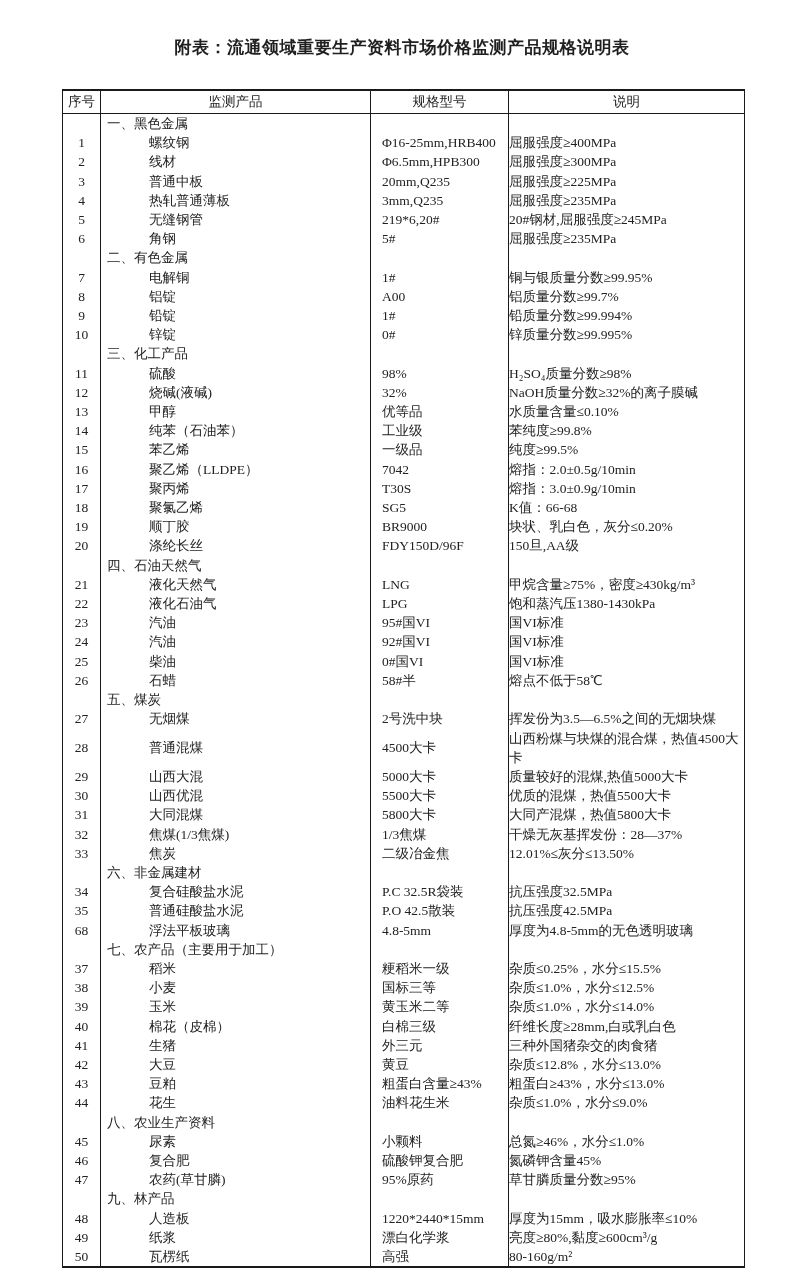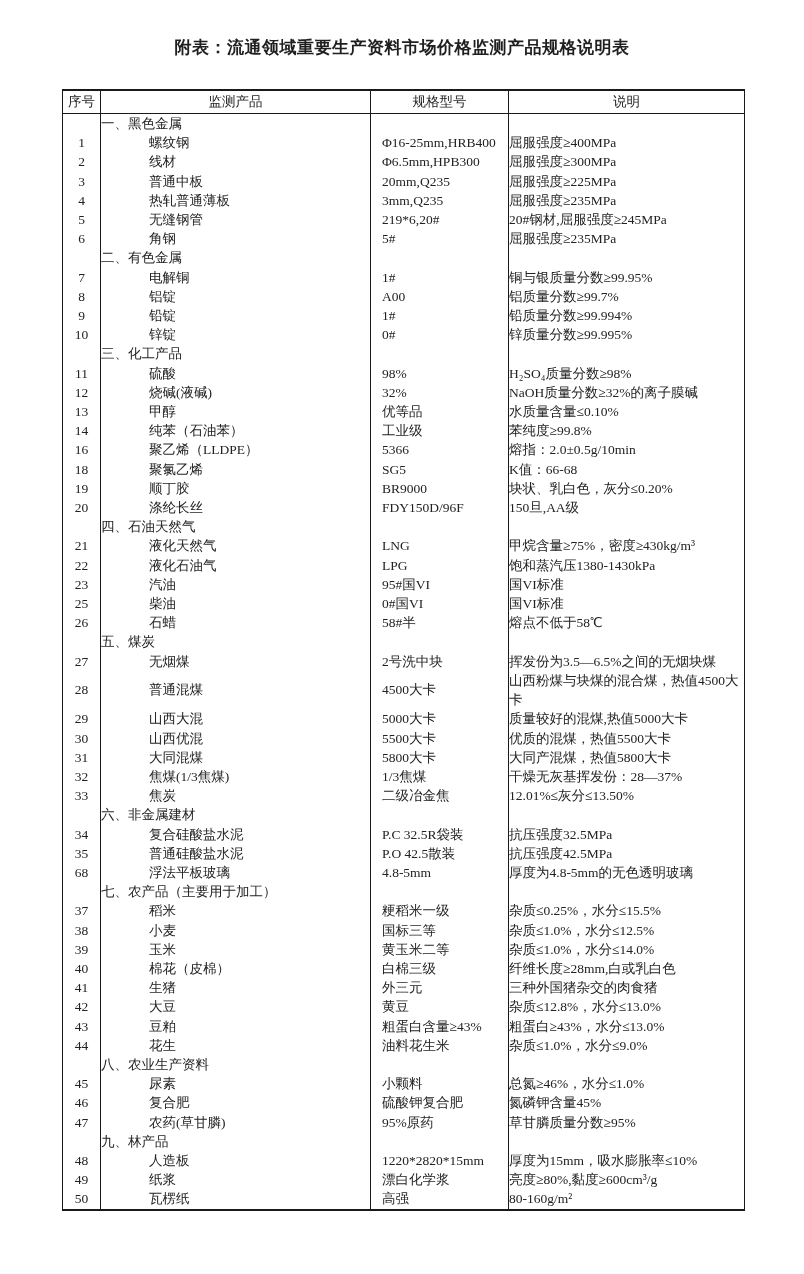--- a/index.html
+++ b/index.html
@@ -63,21 +63,21 @@
     line-height: 19.2px;
     padding: 0;
     vertical-align: middle;
     color: #222222;
   }
   td.c-no   { text-align: center; }
   td.c-prod { border-left: 1px solid #1a1a1a; }
   td.c-spec { border-left: 1px solid #1a1a1a; padding-left: 11px; }
   td.c-desc { border-left: 1px solid #1a1a1a; padding-left: 0; padding-right: 4px; line-height: 19.2px; }
   td.c-prod.item { padding-left: 48px; }
-  td.c-prod.cat  { }
+  td.c-prod.cat  { padding-left: 6px; }
 </style>
 </head>
 <body>
 
 <div class="page">
 
   <div class="doc-title">附表：流通领域重要生产资料市场价格监测产品规格说明表</div>
 
   <table class="spec-table">
     <colgroup>
@@ -191,24 +191,36 @@
           <td class="c-spec">优等品</td>
           <td class="c-desc">水质量含量≤0.10%</td>
         </tr>
         <tr>
           <td class="c-no">14</td>
           <td class="c-prod item">纯苯（石油苯）</td>
           <td class="c-spec">工业级</td>
           <td class="c-desc">苯纯度≥99.8%</td>
         </tr>
         <tr>
+          <td class="c-no">15</td>
+          <td class="c-prod item">苯乙烯</td>
+          <td class="c-spec">一级品</td>
+          <td class="c-desc">纯度≥99.5%</td>
+        </tr>
+        <tr>
           <td class="c-no">16</td>
           <td class="c-prod item">聚乙烯（LLDPE）</td>
-          <td class="c-spec">5366</td>
+          <td class="c-spec">7042</td>
           <td class="c-desc">熔指：2.0±0.5g/10min</td>
+        </tr>
+        <tr>
+          <td class="c-no">17</td>
+          <td class="c-prod item">聚丙烯</td>
+          <td class="c-spec">T30S</td>
+          <td class="c-desc">熔指：3.0±0.9g/10min</td>
         </tr>
         <tr>
           <td class="c-no">18</td>
           <td class="c-prod item">聚氯乙烯</td>
           <td class="c-spec">SG5</td>
           <td class="c-desc">K值：66-68</td>
         </tr>
         <tr>
           <td class="c-no">19</td>
           <td class="c-prod item">顺丁胶</td>
@@ -239,20 +251,26 @@
           <td class="c-spec">LPG</td>
           <td class="c-desc">饱和蒸汽压1380-1430kPa</td>
         </tr>
         <tr>
           <td class="c-no">23</td>
           <td class="c-prod item">汽油</td>
           <td class="c-spec">95#国VI</td>
           <td class="c-desc">国VI标准</td>
         </tr>
         <tr>
+          <td class="c-no">24</td>
+          <td class="c-prod item">汽油</td>
+          <td class="c-spec">92#国VI</td>
+          <td class="c-desc">国VI标准</td>
+        </tr>
+        <tr>
           <td class="c-no">25</td>
           <td class="c-prod item">柴油</td>
           <td class="c-spec">0#国VI</td>
           <td class="c-desc">国VI标准</td>
         </tr>
         <tr>
           <td class="c-no">26</td>
           <td class="c-prod item">石蜡</td>
           <td class="c-spec">58#半</td>
           <td class="c-desc">熔点不低于58℃</td>
@@ -409,21 +427,21 @@
         </tr>
         <tr>
           <td class="c-no"></td>
           <td class="c-prod cat">九、林产品</td>
           <td class="c-spec"></td>
           <td class="c-desc"></td>
         </tr>
         <tr>
           <td class="c-no">48</td>
           <td class="c-prod item">人造板</td>
-          <td class="c-spec">1220*2820*15mm</td>
+          <td class="c-spec">1220*2440*15mm</td>
           <td class="c-desc">厚度为15mm，吸水膨胀率≤10%</td>
         </tr>
         <tr>
           <td class="c-no">49</td>
           <td class="c-prod item">纸浆</td>
           <td class="c-spec">漂白化学浆</td>
           <td class="c-desc">亮度≥80%,黏度≥600cm³/g</td>
         </tr>
         <tr>
           <td class="c-no">50</td>

